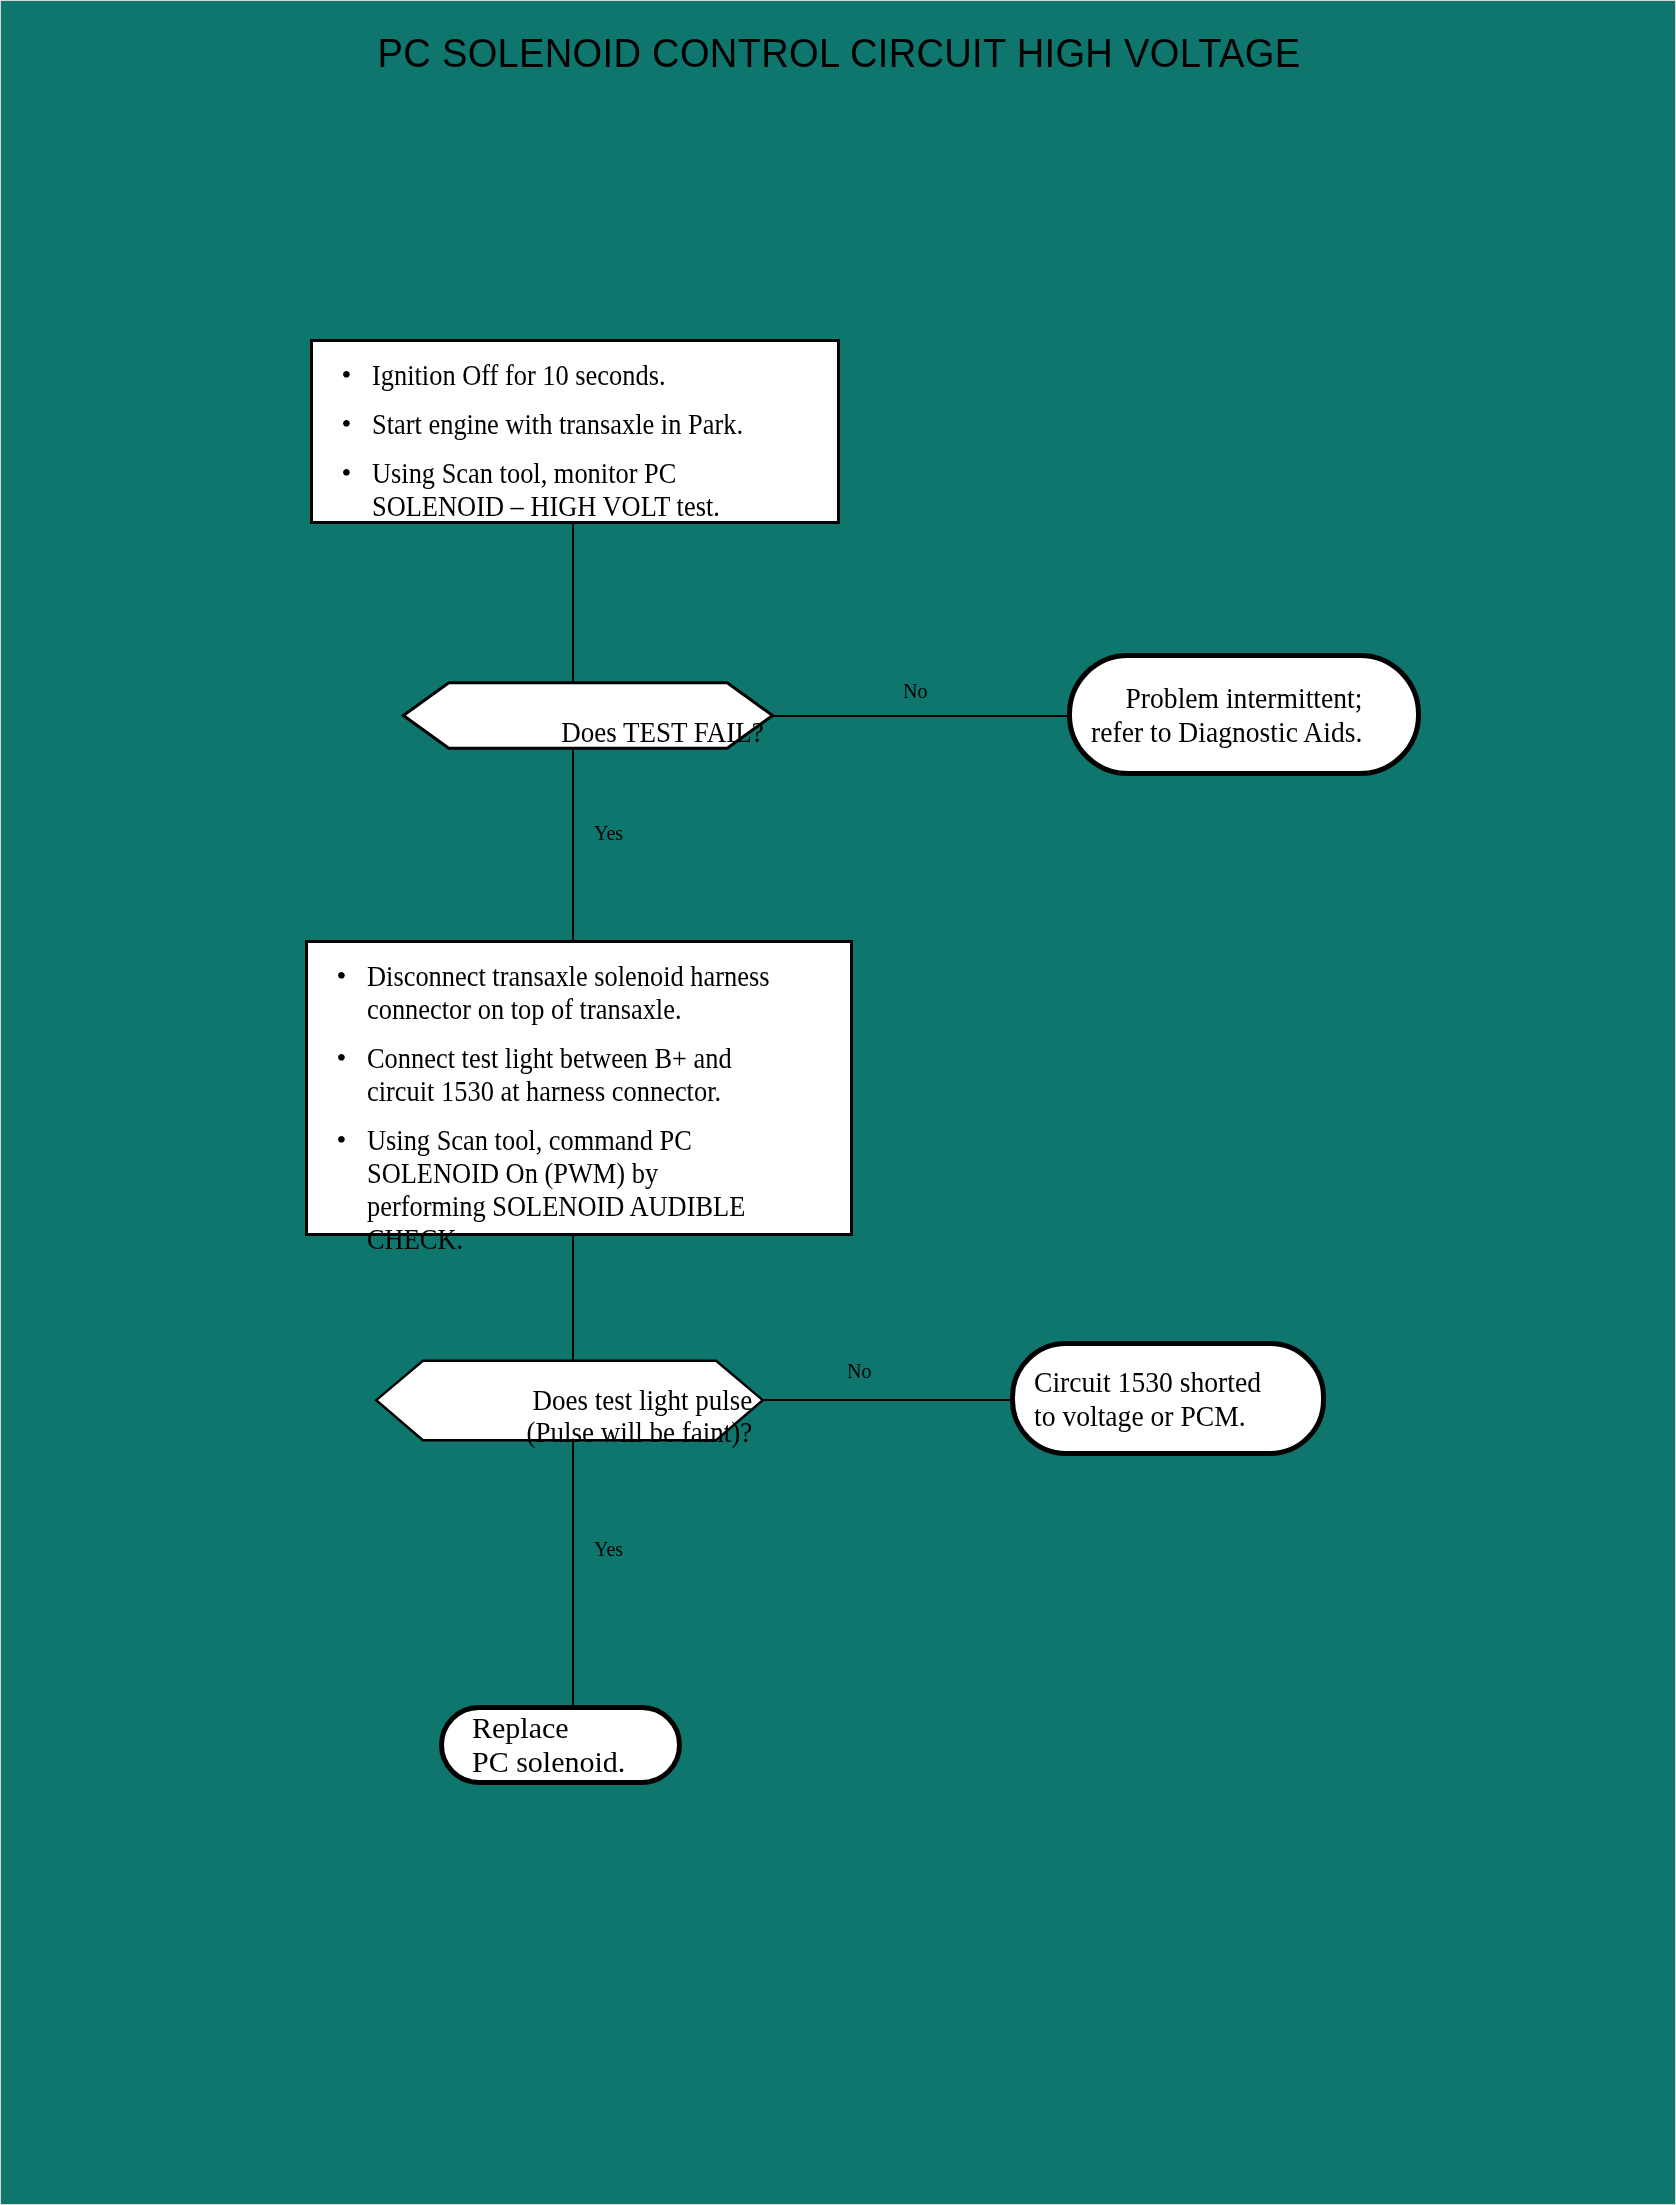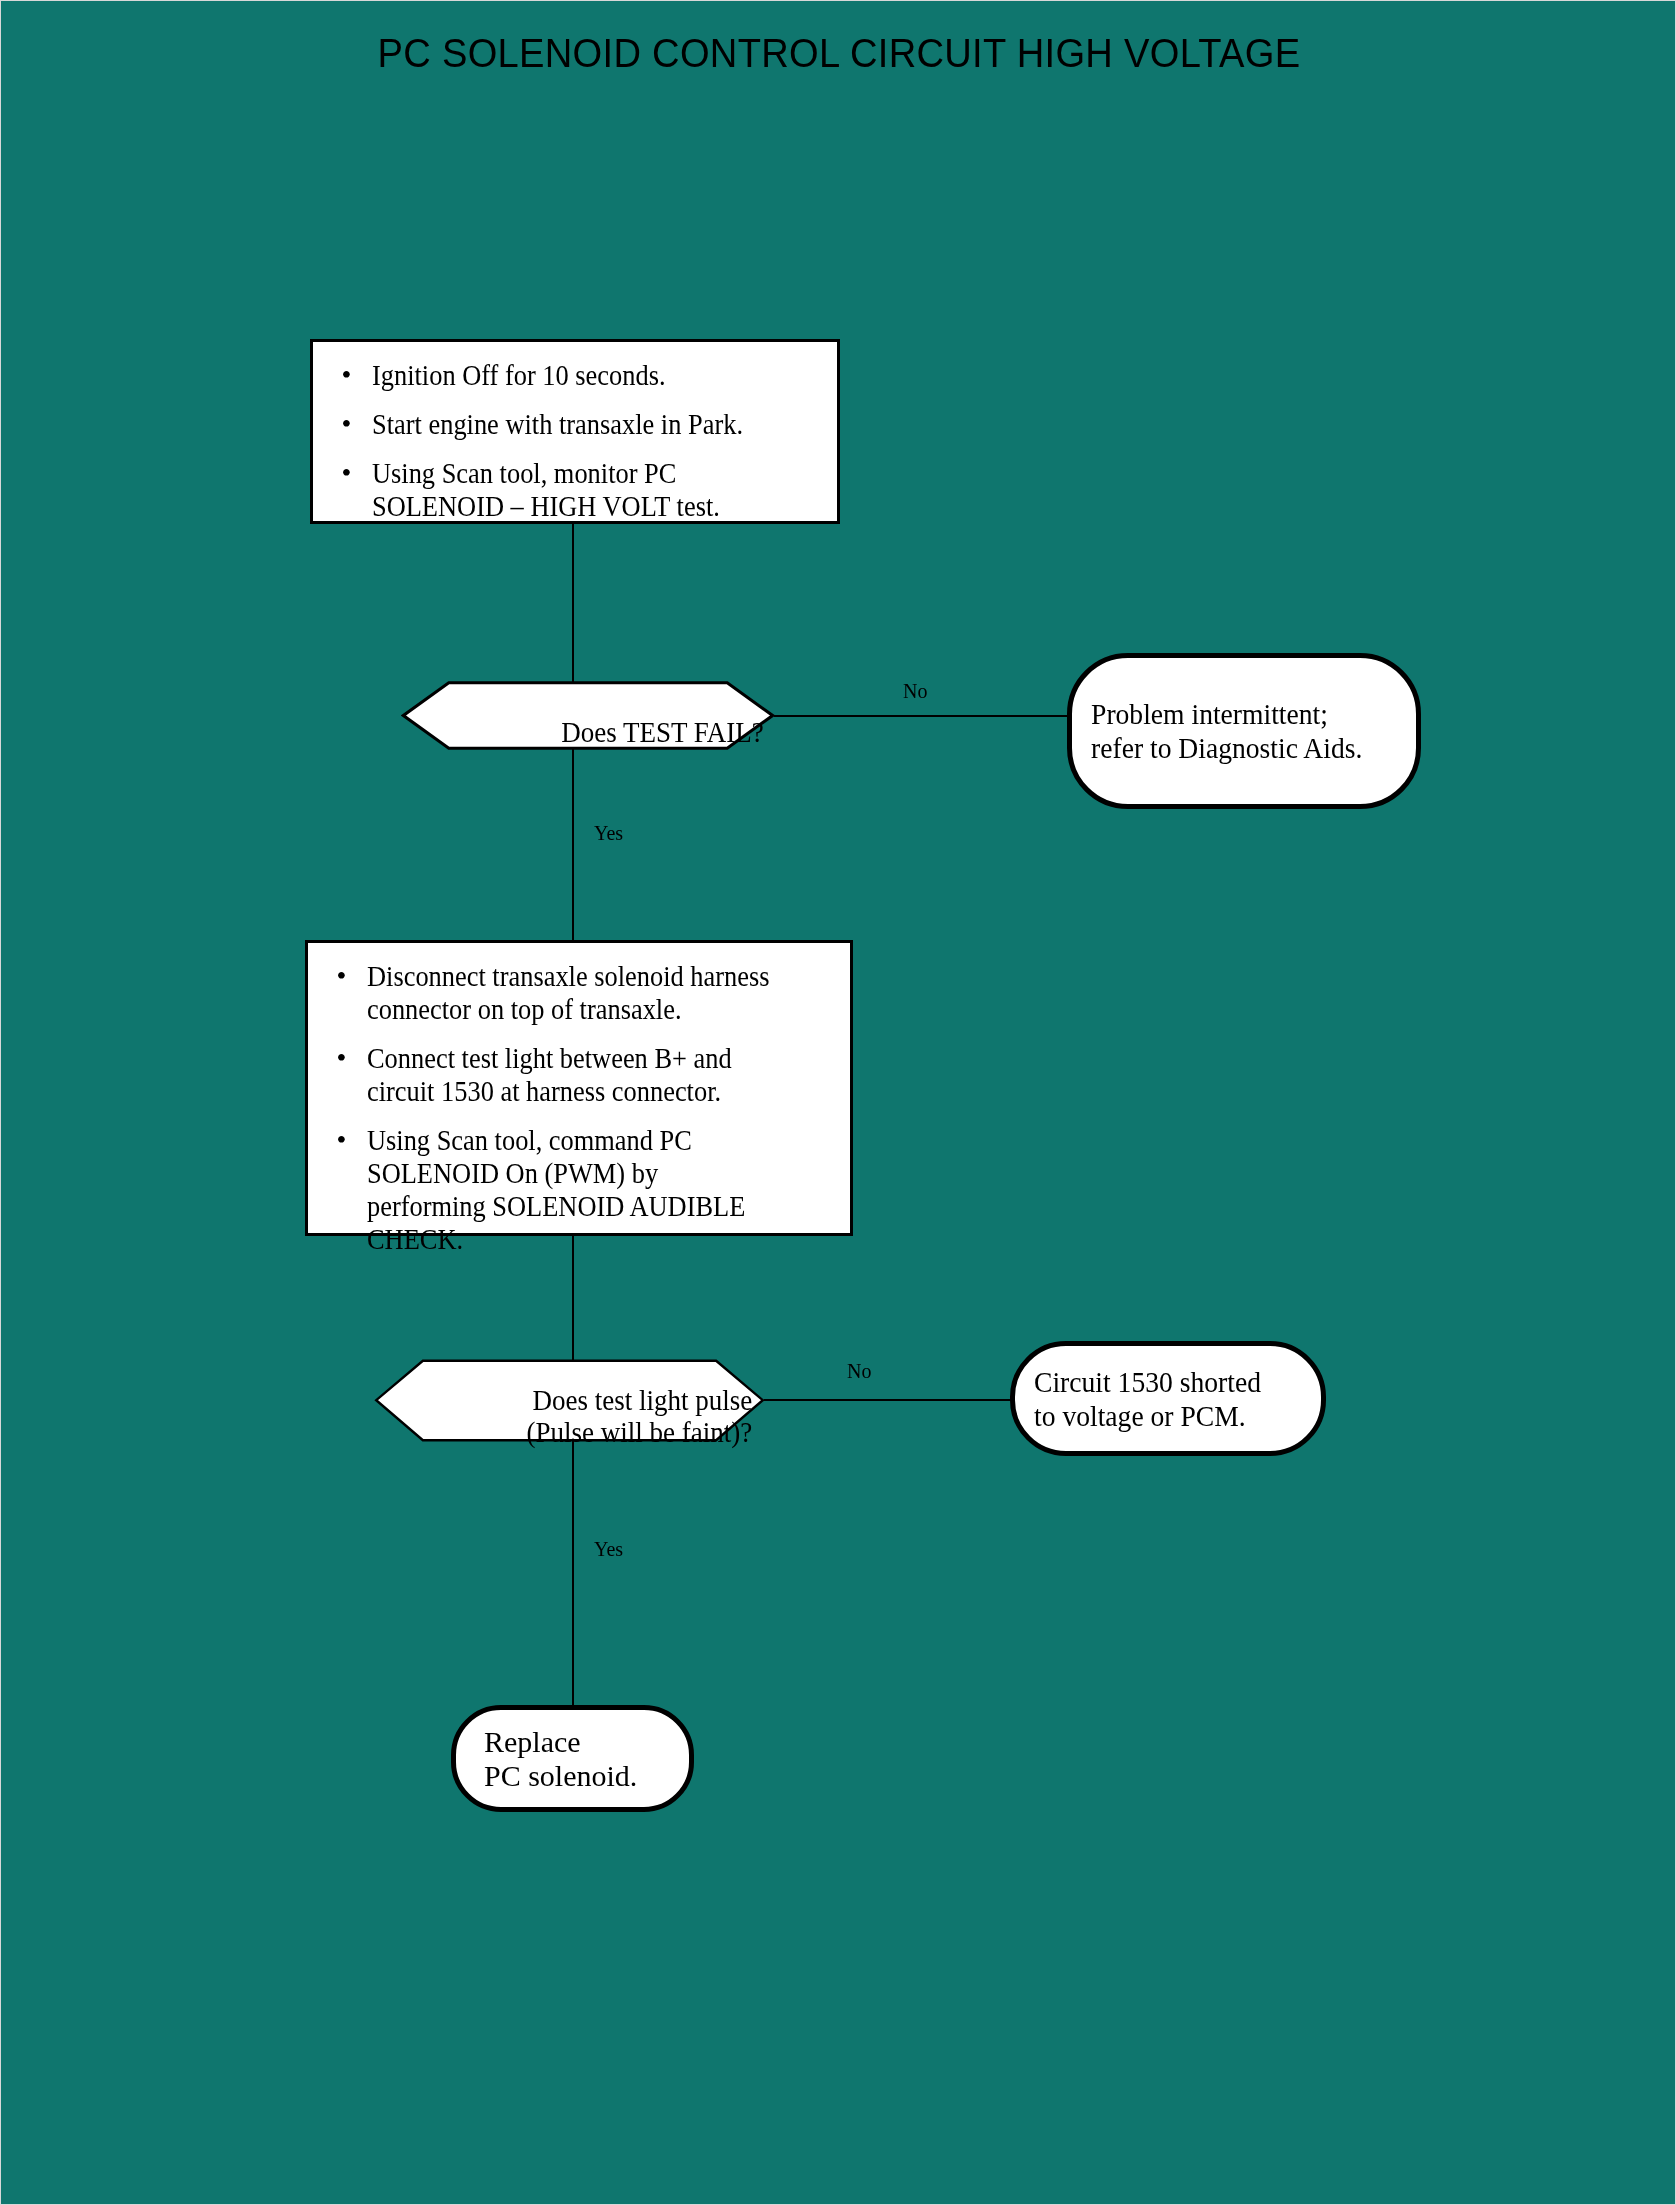--- a/index.html
+++ b/index.html
@@ -184,21 +184,21 @@
 
   <div class="decision" style="left:400px; top:680px; width:374px; height:69px;">
     <svg width="374" height="69" viewBox="0 0 616 114">
       <polygon points="78,3 538,3 613,57 538,111 78,111 3,57" fill="#ffffff" stroke="#000000" stroke-width="5"></polygon>
     </svg>
     <div class="decision-text">
       <span>Does TEST FAIL?</span>
     </div>
   </div>
 
-  <div class="terminator" style="left:1066px; top:652px; width:354px; height:156px; border-radius:61px;">
+  <div class="terminator" style="left:1066px; top:652px; width:354px; height:123px; border-radius:61px;text-align:right;">
     <div class="term-text">Problem intermittent;
 refer to Diagnostic Aids.</div>
   </div>
 
   <div class="process-box" style="left:304px; top:939px; width:548px; height:296px;">
     <div class="bullet-list">
       <div class="bullet-row">
         <div class="bullet-dot">•</div>
         <div class="bullet-text">Disconnect transaxle solenoid harness
 connector on top of transaxle.</div>
@@ -226,19 +226,19 @@
       <span>Does test light pulse
 (Pulse will be faint)?</span>
     </div>
   </div>
 
   <div class="terminator" style="left:1009px; top:1340px; width:316px; height:115px; border-radius:56px;">
     <div class="term-text">Circuit 1530 shorted
 to voltage or PCM.</div>
   </div>
 
-  <div class="terminator plain" style="left:450px; top:1704px; width:243px; height:107px; border-radius:50px;align-items:center;">
+  <div class="terminator plain" style="left:438px; top:1704px; width:243px; height:80px; border-radius:50px;align-items:center;">
     <div class="term-text">Replace
 PC solenoid.</div>
   </div>
 
 </div>
 
 
 </body></html>

